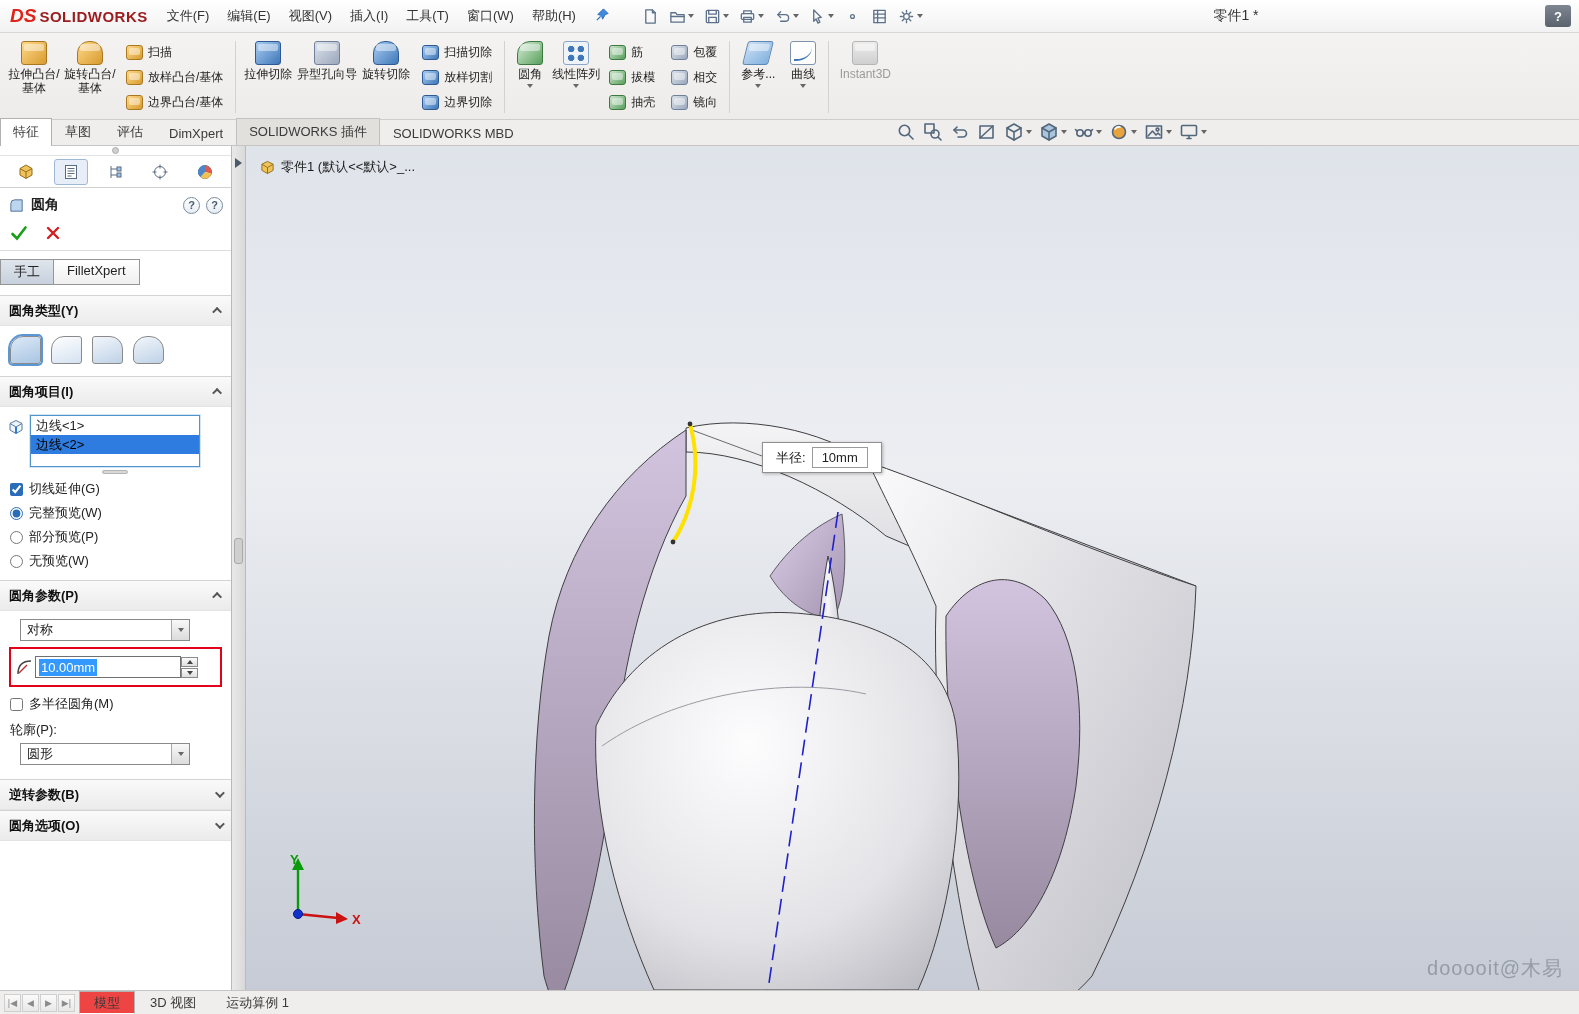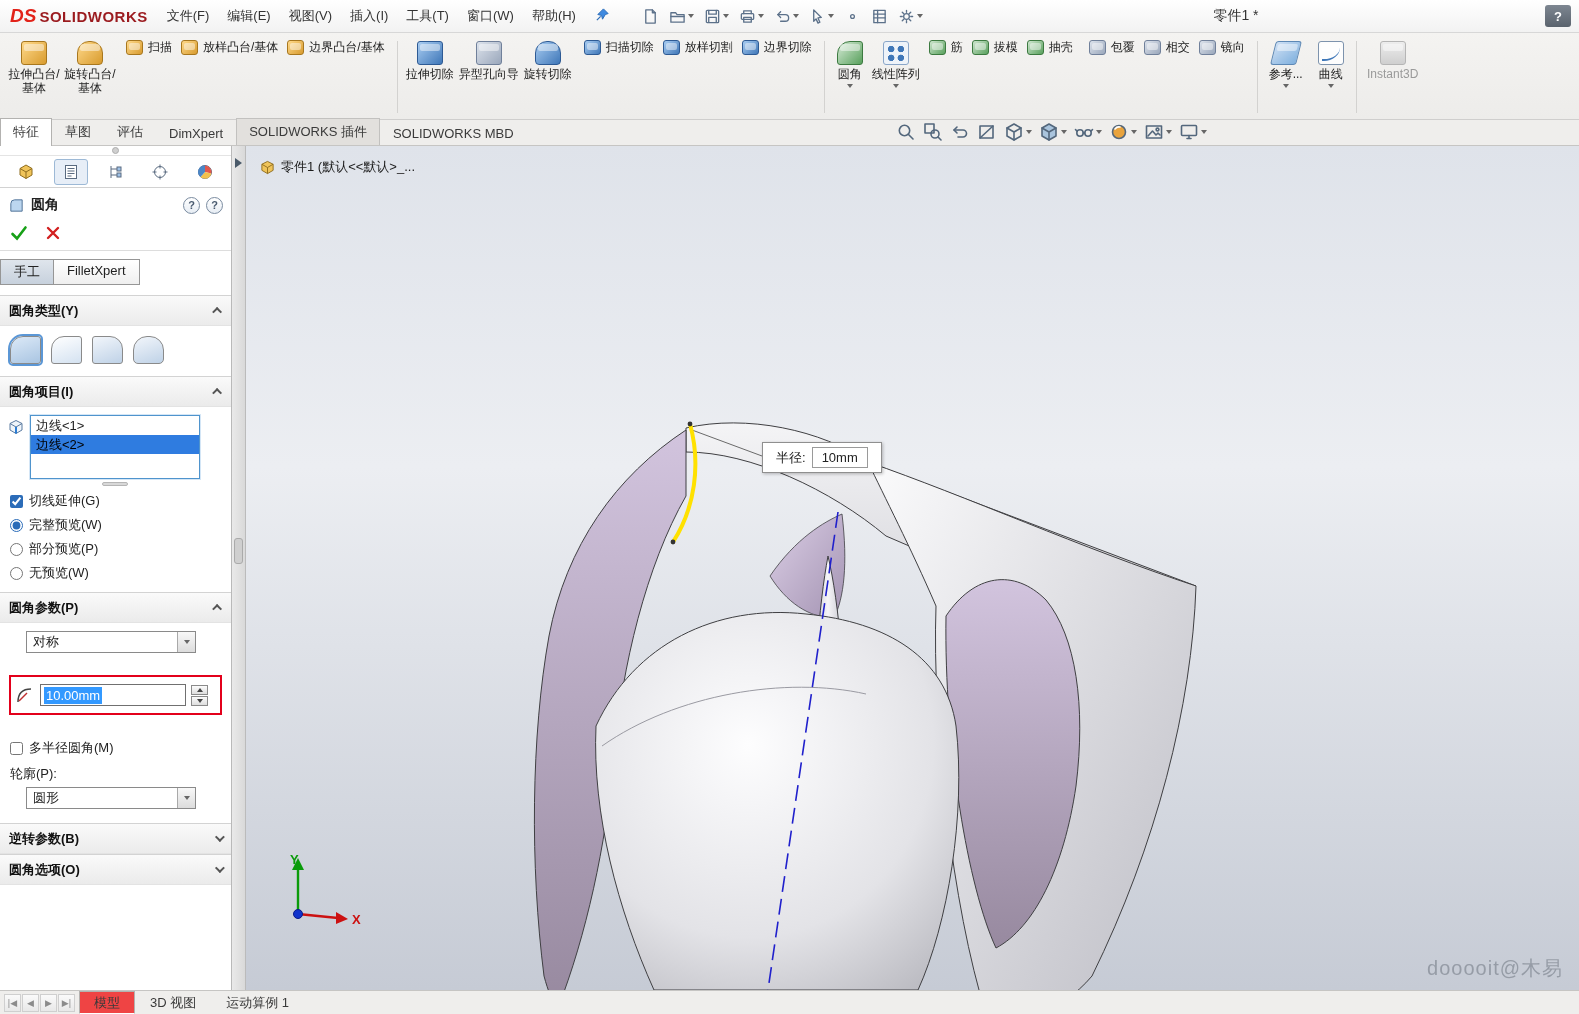--- a/index.html
+++ b/index.html
@@ -21,21 +21,21 @@
   .doc-title{margin-left:auto;margin-right:auto;color:#333;font-size:14px}
   .helpbtn{width:26px;height:22px;background:linear-gradient(#7d8691,#5a636d);color:#fff;border-radius:3px;
     display:flex;align-items:center;justify-content:center;font-weight:bold;margin-right:2px}
 
   
   .ribbon{height:87px;background:linear-gradient(#f4f3f1,#edecea);border-bottom:1px solid #cfcecd;
     display:flex;align-items:stretch;padding:3px 6px 1px 6px}
   .rb-big{width:56px;display:flex;flex-direction:column;align-items:center;padding-top:5px;
     text-align:center;font-size:12px;line-height:1.18;color:#222;border-radius:3px}
   .rb-big .lbl{margin-top:2px}
-  .rb-col{display:flex;flex-direction:row;justify-content:center;gap:3px;padding:0 5px}
+  .rb-col{display:flex;flex-direction:column;justify-content:center;gap:3px;padding:0 5px}
   .rb-small{display:flex;align-items:center;gap:5px;font-size:12px;height:22px;padding:0 3px;border-radius:2px;white-space:nowrap}
   .rb-sep{width:1px;background:#d3d2d0;margin:5px 4px}
   .ri{width:26px;height:24px;border-radius:3px;position:relative;flex:none;border:1px solid #a8862e}
   .ri::before{content:"";position:absolute;left:2px;right:2px;top:2px;height:7px;background:rgba(255,255,255,.45);border-radius:2px}
   .ri.sm{width:17px;height:15px}
   .ic-boss{background:linear-gradient(135deg,#ffd98a,#d89b2e);border-color:#a8771e}
   .ic-cut{background:linear-gradient(135deg,#a9cdf2,#3f77b8);border-color:#2d5a94}
   .ic-feat{background:linear-gradient(135deg,#cfe6cf,#58a05c);border-color:#3c7a40}
   .ic-misc{background:linear-gradient(135deg,#dde3ec,#9aa7bb);border-color:#70809a}
   .ri.fillet{background:linear-gradient(135deg,#d8ecd8,#58a05c);border:1px solid #3c7a40;border-radius:13px 3px 3px 3px}
@@ -94,31 +94,31 @@
   .sec-body{padding:8px 8px 10px 8px}
   .ftypes{display:flex;gap:10px;padding:2px 2px}
   .ftype{width:31px;height:28px;border:1px solid #8a8a8a;background:linear-gradient(160deg,#f2f6fb,#bfd2e7)}
   .ftype.t1{border-radius:13px 3px 3px 3px}
   .ftype.t2{border-radius:13px 3px 3px 3px;background:linear-gradient(160deg,#ffffff,#d4e2f1)}
   .ftype.t3{border-radius:3px 13px 3px 3px}
   .ftype.t4{border-radius:14px 14px 5px 5px}
   .ftype.active{outline:2px solid #5b97d6;outline-offset:0;background:linear-gradient(160deg,#dcE9f7,#a9c5e2)}
   .items-row{display:flex;gap:6px;align-items:flex-start}
   .items-row .eicon{margin-top:4px}
-  .lb{width:170px;height:64px;border:1px solid #4f94cd;box-shadow:0 0 0 1px #d4e6f6;background:#fff;overflow:hidden}
+  .lb{width:170px;height:52px;border:1px solid #4f94cd;box-shadow:0 0 0 1px #d4e6f6;background:#fff;overflow:hidden}
   .lb .it{height:19px;line-height:19px;padding:0 5px;font-size:13px}
   .lb .it.sel{background:#2f7ce0;color:#000000}
   .lb-handle{width:26px;height:4px;background:#d8d8d8;border:1px solid #b5b5b5;border-radius:2px;margin:3px auto 0 auto}
   .ckrow{display:flex;align-items:center;gap:6px;padding:6px 2px 0 2px}
   .ckrow input{accent-color:#2b6cb8}
-  .dd{width:170px;height:22px;border:1px solid #8a8a8a;background:#fff;display:flex;align-items:center;margin:4px 0 4px 18px}
+  .dd{width:170px;height:22px;border:1px solid #8a8a8a;background:#fff;display:flex;align-items:center;margin:4px 0 4px 12px}
   .dd .dtext{flex:1;padding:0 6px;font-size:13px}
   .dd .dbtn{width:18px;height:100%;background:linear-gradient(#f8f8f8,#dcdcdc);border-left:1px solid #a9a9a9;
     display:flex;align-items:center;justify-content:center}
-  .radius-wrap{margin:22px 1px;border:2px solid #e3001b;display:flex;align-items:center;gap:5px;padding:7px 4px}
+  .radius-wrap{margin:6px 1px;border:2px solid #e3001b;display:flex;align-items:center;padding:7px 4px}
   .num-input{width:146px;height:22px;border:1px solid #707070;background:#fff;display:flex;align-items:center;padding:0 3px;overflow:hidden}
   .num-input .seltext{background:#3399ff;color:#fff;padding:1px 2px;font-size:13px}
   .spin{display:flex;flex-direction:column;gap:1px}
   .spin .sbtn{width:17px;height:10px;border:1px solid #8a8a8a;background:linear-gradient(#fcfcfc,#dedede);
     display:flex;align-items:center;justify-content:center}
   .spin .cup{width:0;height:0;border-left:3px solid transparent;border-right:3px solid transparent;border-bottom:4px solid #444}
   .spin .cdn{width:0;height:0;border-left:3px solid transparent;border-right:3px solid transparent;border-top:4px solid #444}
   .plabel{padding:8px 2px 0 2px}
 
   

